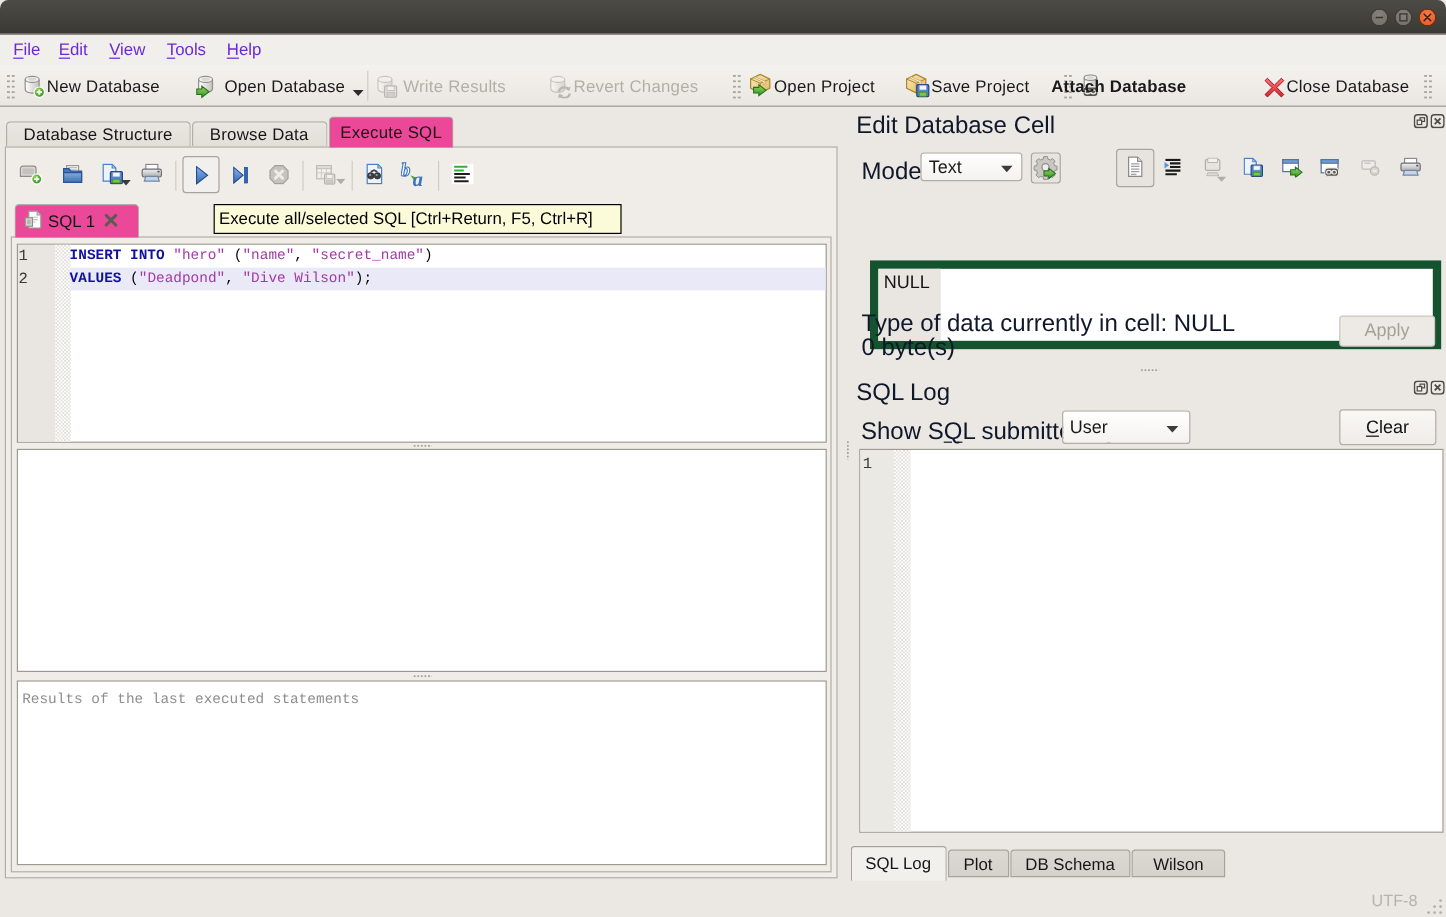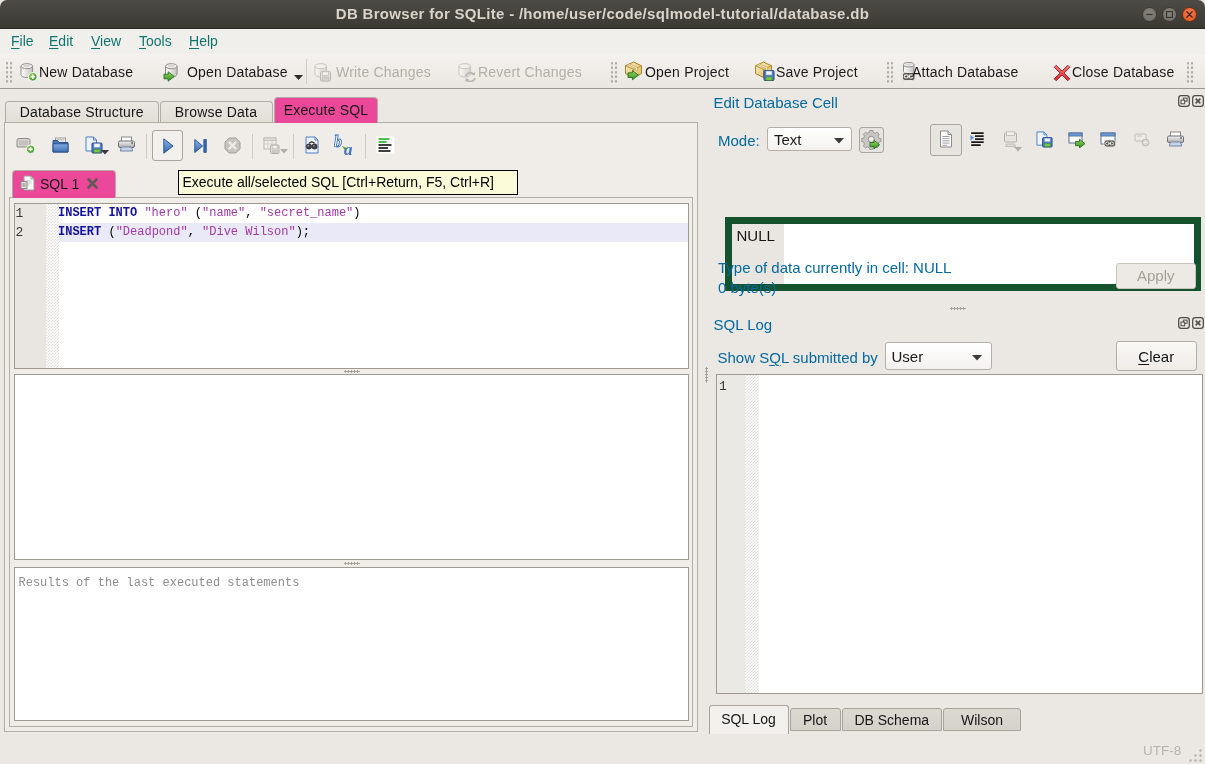--- a/index.html
+++ b/index.html
@@ -10,21 +10,21 @@
   background:linear-gradient(#4d4b45,#3a3934); border-radius:7px 7px 0 0;
   border-bottom:1px solid #282722; }
 #titletext { position:absolute; left:0; right:0; top:4px; text-align:center;
   color:#d8d4cb; font-size:15px; font-weight:bold; letter-spacing:0.3px; top:5px; }
 .winbtn { position:absolute; top:6.5px; width:15px; height:15px; border-radius:50%;
   background:radial-gradient(circle at 50% 35%, #868379, #6e6c64); border:1.5px solid #3c3b35; }
 .winbtn .sym { position:absolute; left:0; top:0; width:100%; height:100%; }
 #btn-close { background:radial-gradient(circle at 50% 35%, #f47a4d, #eb541e); border:1.5px solid #66320f; }
 
 #menubar { position:absolute; left:0; top:29px; width:1205px; height:25px; background:#f1efeb; }
-.menuitem { position:absolute; top:4px; font-size:14px; color:#0f766e; }
+.menuitem { position:absolute; top:4px; font-size:14px; color:#6d28d9; }
 u { text-decoration:underline; text-underline-offset:2px; text-decoration-thickness:1px; }
 
 #toolbar { position:absolute; left:0; top:54px; width:1205px; height:35px;
   background:linear-gradient(#f4f2ee,#eae7e2); border-bottom:1px solid #9d9992; }
 .tbtext { position:absolute; top:10px; font-size:14px; letter-spacing:0.2px; color:#1a1a1a; white-space:nowrap; }
 .tbtext.dis { color:#b3afa7; }
 .handle { position:absolute; width:8px; background-image:radial-gradient(circle, #a8a49e 1px, transparent 1.1px); background-size:4px 4.5px; }
 .vsep { position:absolute; width:1px; background:#cfccc5; }
 
 .tab { position:absolute; border:1px solid #b2ada6; border-bottom:none; border-radius:4px 4px 0 0;
@@ -46,37 +46,36 @@
 .codeline { position:absolute; left:43.5px; right:0; height:19px; font-family:"Liberation Mono",monospace;
   font-size:12px; line-height:19px; white-space:pre; color:#000; }
 .num { position:absolute; left:1px; width:28px; font-family:"Liberation Mono",monospace; font-size:13px; line-height:19px; color:#3a3a3a; }
 .kw { color:#12129e; font-weight:bold; }
 .str { color:#a23aa5; }
 
 #tooltip { position:absolute; left:177.5px; top:169.5px; width:340px; height:25px;
   background:#fbfbd9; border:1px solid #000; font-size:14px; color:#000;
   line-height:23px; padding-left:4px; white-space:nowrap; z-index:50; }
 
-.dtitle { position:absolute; font-size:15px; color:#0369a1; }
+.dtitle { position:absolute; font-size:20px; color:#0f172a; }
 .combo { position:absolute; background:linear-gradient(#fff,#f4f2ef); border:1px solid #b4afa8; border-radius:3px; }
 .combo .ctext { position:absolute; left:6px; top:3px; font-size:15px; color:#1a1a1a; }
 .btn { position:absolute; border:1px solid #b2ada6; border-radius:3px; font-size:15px; text-align:center; }
 #applybtn { background:#edeae5; border-color:#c9c5be; color:#a5a199; }
 #clearbtn { background:linear-gradient(#f9f8f5,#efece8); color:#111; }
 
 .btab { position:absolute; font-size:14px; text-align:center; border:1px solid #a8a39c; border-radius:3px 3px 0 0; color:#161616; }
 .btab.on { background:#f2f0ec; border-bottom:none; }
 .btab.off { background:linear-gradient(#dcd9d3,#d5d2cb); }
 #utf8 { position:absolute; left:1143px; top:743px; font-size:13.5px; color:#b7b3ac; }
 </style>
 </head>
 <body>
 
 <div id="titlebar">
-  <div id="titletext">DB Browser for SQLite - /home/user/code/sqlmodel-tutorial/database.db</div>
   <div class="winbtn" id="btn-min" style="left:1142px;">
     <svg class="sym" viewBox="0 0 17 17">
         <path d="M4.5 8.5 h8" stroke="#35342f" stroke-width="1.6"></path>
       </svg>
   </div>
   <div class="winbtn" id="btn-max" style="left:1161.5px;">
     <svg class="sym" viewBox="0 0 17 17">
         <rect x="4.7" y="4.7" width="7.6" height="7.6" fill="none" stroke="#35342f" stroke-width="1.4"></rect>
       </svg>
   </div>
@@ -133,21 +132,21 @@
       <path d="M0 0 h9 l-4.5 5 z" fill="#2c2c2c"></path>
     </svg>
   <div class="vsep" style="left:306px; top:5px; height:25px;"></div>
   <svg class="abs" style="left:313px; top:8px;" width="20" height="20" viewBox="0 0 20 20" opacity="0.55">
     <path d="M2 4.2 V12 c0 1.7 2.6 3 5.8 3 s5.8-1.3 5.8-3 V4.2" fill="url(#cylg)" stroke="#a5a3a0"></path>
     <ellipse cx="7.8" cy="4.2" rx="5.8" ry="2.5" fill="#f3f2f0" stroke="#a5a3a0"></ellipse>
     <rect x="7.5" y="9.5" width="10" height="9.5" rx="1" fill="#d6d4d1" stroke="#8f8d8a"></rect>
     <rect x="9.5" y="9.8" width="6" height="3.6" fill="#f5f4f2" stroke="#9d9b98" stroke-width="0.7"></rect>
     <rect x="9.5" y="15" width="6" height="4" fill="#bbb9b6" stroke="#9d9b98" stroke-width="0.7"></rect>
   </svg>
-  <span class="tbtext dis" style="left:336px;">Write Changes</span>
+  <span class="tbtext dis" style="left:336px;">Write Results</span>
   <svg class="abs" style="left:457px; top:8px;" width="20" height="20" viewBox="0 0 20 20" opacity="0.55">
     <path d="M2 4.2 V12 c0 1.7 2.6 3 5.8 3 s5.8-1.3 5.8-3 V4.2" fill="url(#cylg)" stroke="#a5a3a0"></path>
     <ellipse cx="7.8" cy="4.2" rx="5.8" ry="2.5" fill="#f3f2f0" stroke="#a5a3a0"></ellipse>
     <path d="M8.5 14.5 a5 5 0 0 1 9 -1.5" fill="none" stroke="#8f8d8a" stroke-width="1.8"></path>
     <path d="M18.5 10 l-1 3.6 -3.4 -1.4 z" fill="#8f8d8a"></path>
     <path d="M18 16 a5 5 0 0 1 -9 1.2" fill="none" stroke="#8f8d8a" stroke-width="1.8"></path>
     <path d="M8 19.8 l1 -3.6 3.4 1.4 z" fill="#8f8d8a"></path>
   </svg>
   <span class="tbtext dis" style="left:478px;">Revert Changes</span>
   <div class="handle" style="left:610px; top:7px; height:22px;"></div>
@@ -178,21 +177,21 @@
   <div class="handle" style="left:886px; top:7px; height:22px;"></div>
   <svg class="abs" style="left:900px; top:7px;" width="20" height="21" viewBox="0 0 20 21">
     <path d="M3.5 3.7 V10.5 c0 1.5 2.3 2.7 5.2 2.7 s5.2-1.2 5.2-2.7 V3.7" fill="url(#cylg)" stroke="#908e8a"></path>
     <ellipse cx="8.7" cy="3.7" rx="5.2" ry="2.2" fill="#f3f2f0" stroke="#908e8a"></ellipse>
     <ellipse cx="8.7" cy="3.6" rx="3.1" ry="1.1" fill="#d8d7d4"></ellipse>
     <rect x="2.5" y="11.5" width="12.5" height="8" rx="2.5" fill="#57554f" stroke="#e8e6e2" stroke-width="1"></rect>
     <ellipse cx="6.3" cy="15.5" rx="2.1" ry="1.6" fill="none" stroke="#e8e6e2" stroke-width="1.1"></ellipse>
     <ellipse cx="11" cy="15.5" rx="2.1" ry="1.6" fill="none" stroke="#e8e6e2" stroke-width="1.1"></ellipse>
     <path d="M7.5 15.5 h2.5" stroke="#e8e6e2" stroke-width="1.1"></path>
   </svg>
-  <span class="tbtext" style="left:912px;">Attach Database</span>
+  <span class="tbtext" style="left:876px;font-weight:bold;">Attach Database</span>
   <svg class="abs" style="left:1053px; top:10px;" width="18" height="18" viewBox="0 0 18 18">
     <defs>
         <linearGradient id="redx" x1="0" y1="0" x2="0" y2="1">
           <stop offset="0" stop-color="#f4767c"></stop>
           <stop offset="1" stop-color="#d8262e"></stop>
         </linearGradient>
       </defs>
     <path d="M3.2 1.2 L9 7 L14.8 1.2 L16.8 3.2 L11 9 L16.8 14.8 L14.8 16.8 L9 11 L3.2 16.8 L1.2 14.8 L7 9 L1.2 3.2 Z" fill="url(#redx)" stroke="#a01218" stroke-width="0.8" stroke-linejoin="round"></path>
   </svg>
   <span class="tbtext" style="left:1072px;">Close Database</span>
@@ -331,21 +330,21 @@
 </svg>
 <div id="innerframe"></div>
 
 <div class="panel" id="editor">
   <div id="numcol"></div>
   <div id="foldcol"></div>
   <div class="abs" style="left:44px; right:0; top:19.5px; height:19px; background:#e9e9f7;"></div>
   <div class="num" style="top:0.5px;">1</div>
   <div class="num" style="top:19.5px;">2</div>
   <div class="codeline" style="top:0.5px;"><span class="kw">INSERT INTO</span> <span class="str">"hero"</span> (<span class="str">"name"</span>, <span class="str">"secret_name"</span>)</div>
-  <div class="codeline" style="top:19.5px;"><span class="kw">INSERT</span> (<span class="str">"Deadpond"</span>, <span class="str">"Dive Wilson"</span>);</div>
+  <div class="codeline" style="top:19.5px;"><span class="kw">VALUES</span> (<span class="str">"Deadpond"</span>, <span class="str">"Dive Wilson"</span>);</div>
 </div>
 
 <div id="tooltip">Execute all/selected SQL [Ctrl+Return, F5, Ctrl+R]</div>
 
 <div class="panel" style="top:373.5px; height:186px;"></div>
 <div class="panel" style="top:566.5px; height:154.5px;">
   <div style="position:absolute; left:4px; top:8px; font-family:'Liberation Mono',monospace; font-size:12px; color:#8e8e8e;">Results of the last executed statements</div>
 </div>
 
 <div class="handle" style="left:344px; top:369.5px; width:16px; height:3px; background-image:radial-gradient(circle,#a5a19b 1px,transparent 1.1px); background-size:3px 3px;"></div>

